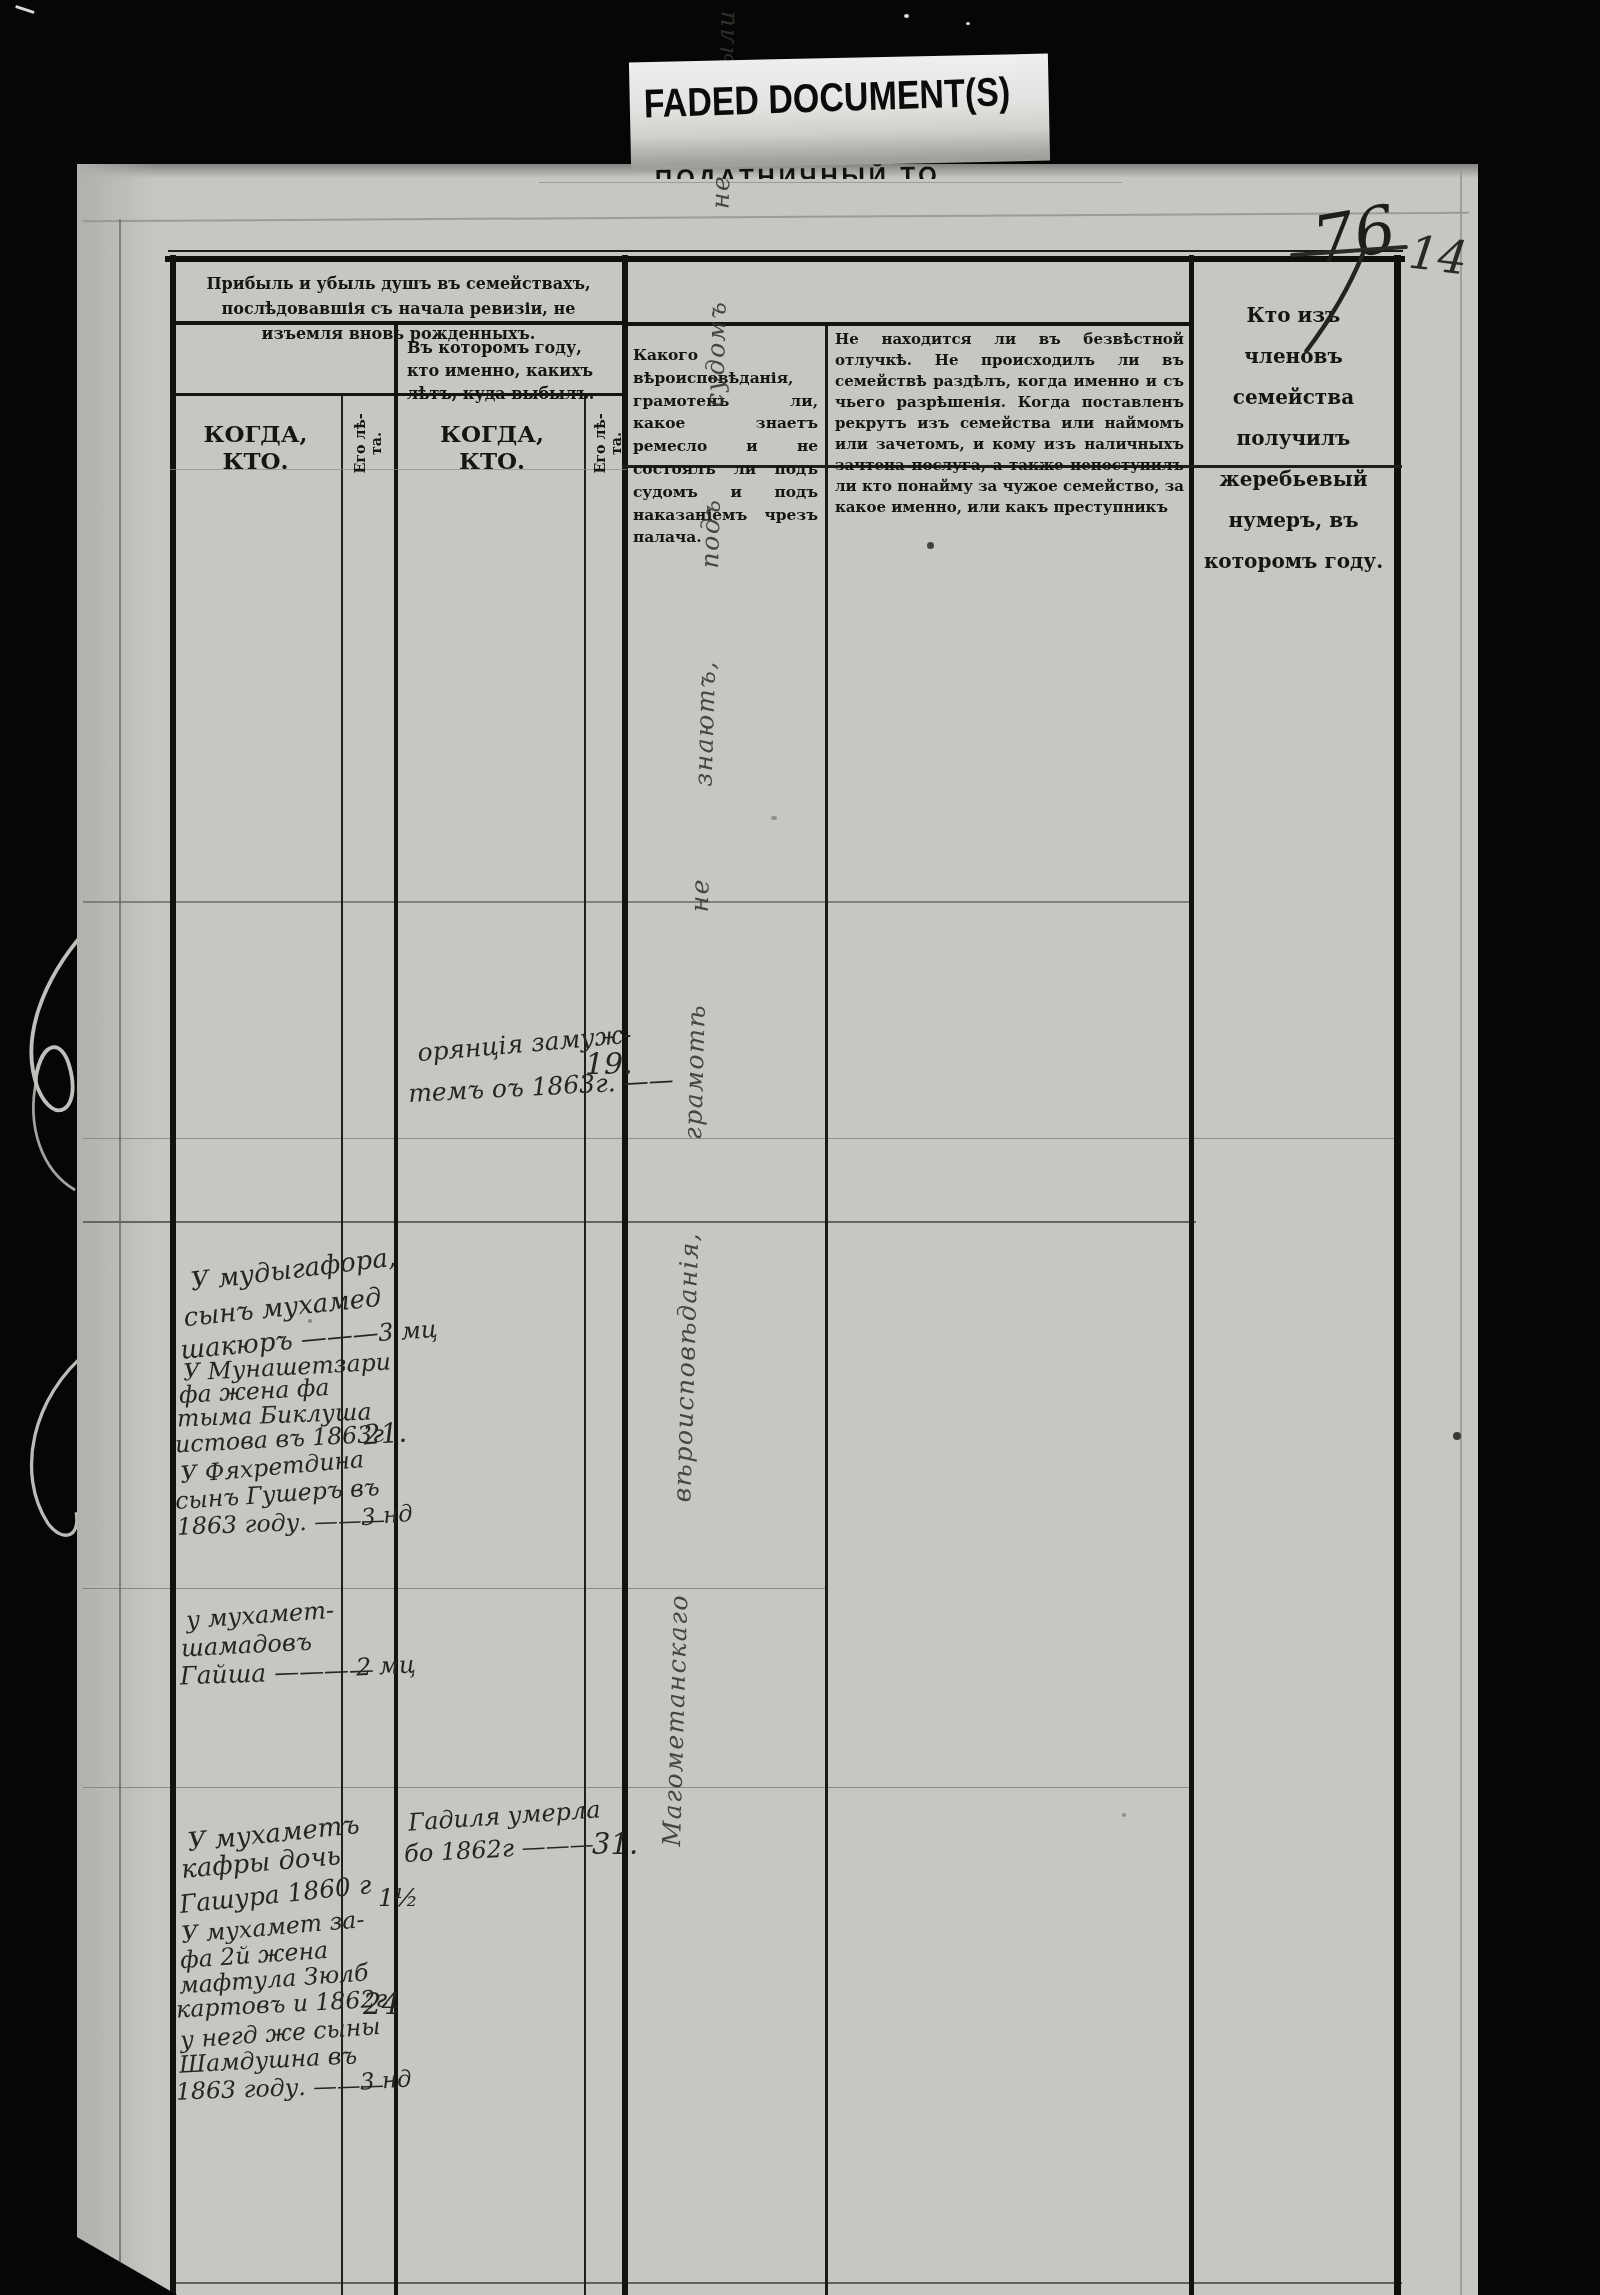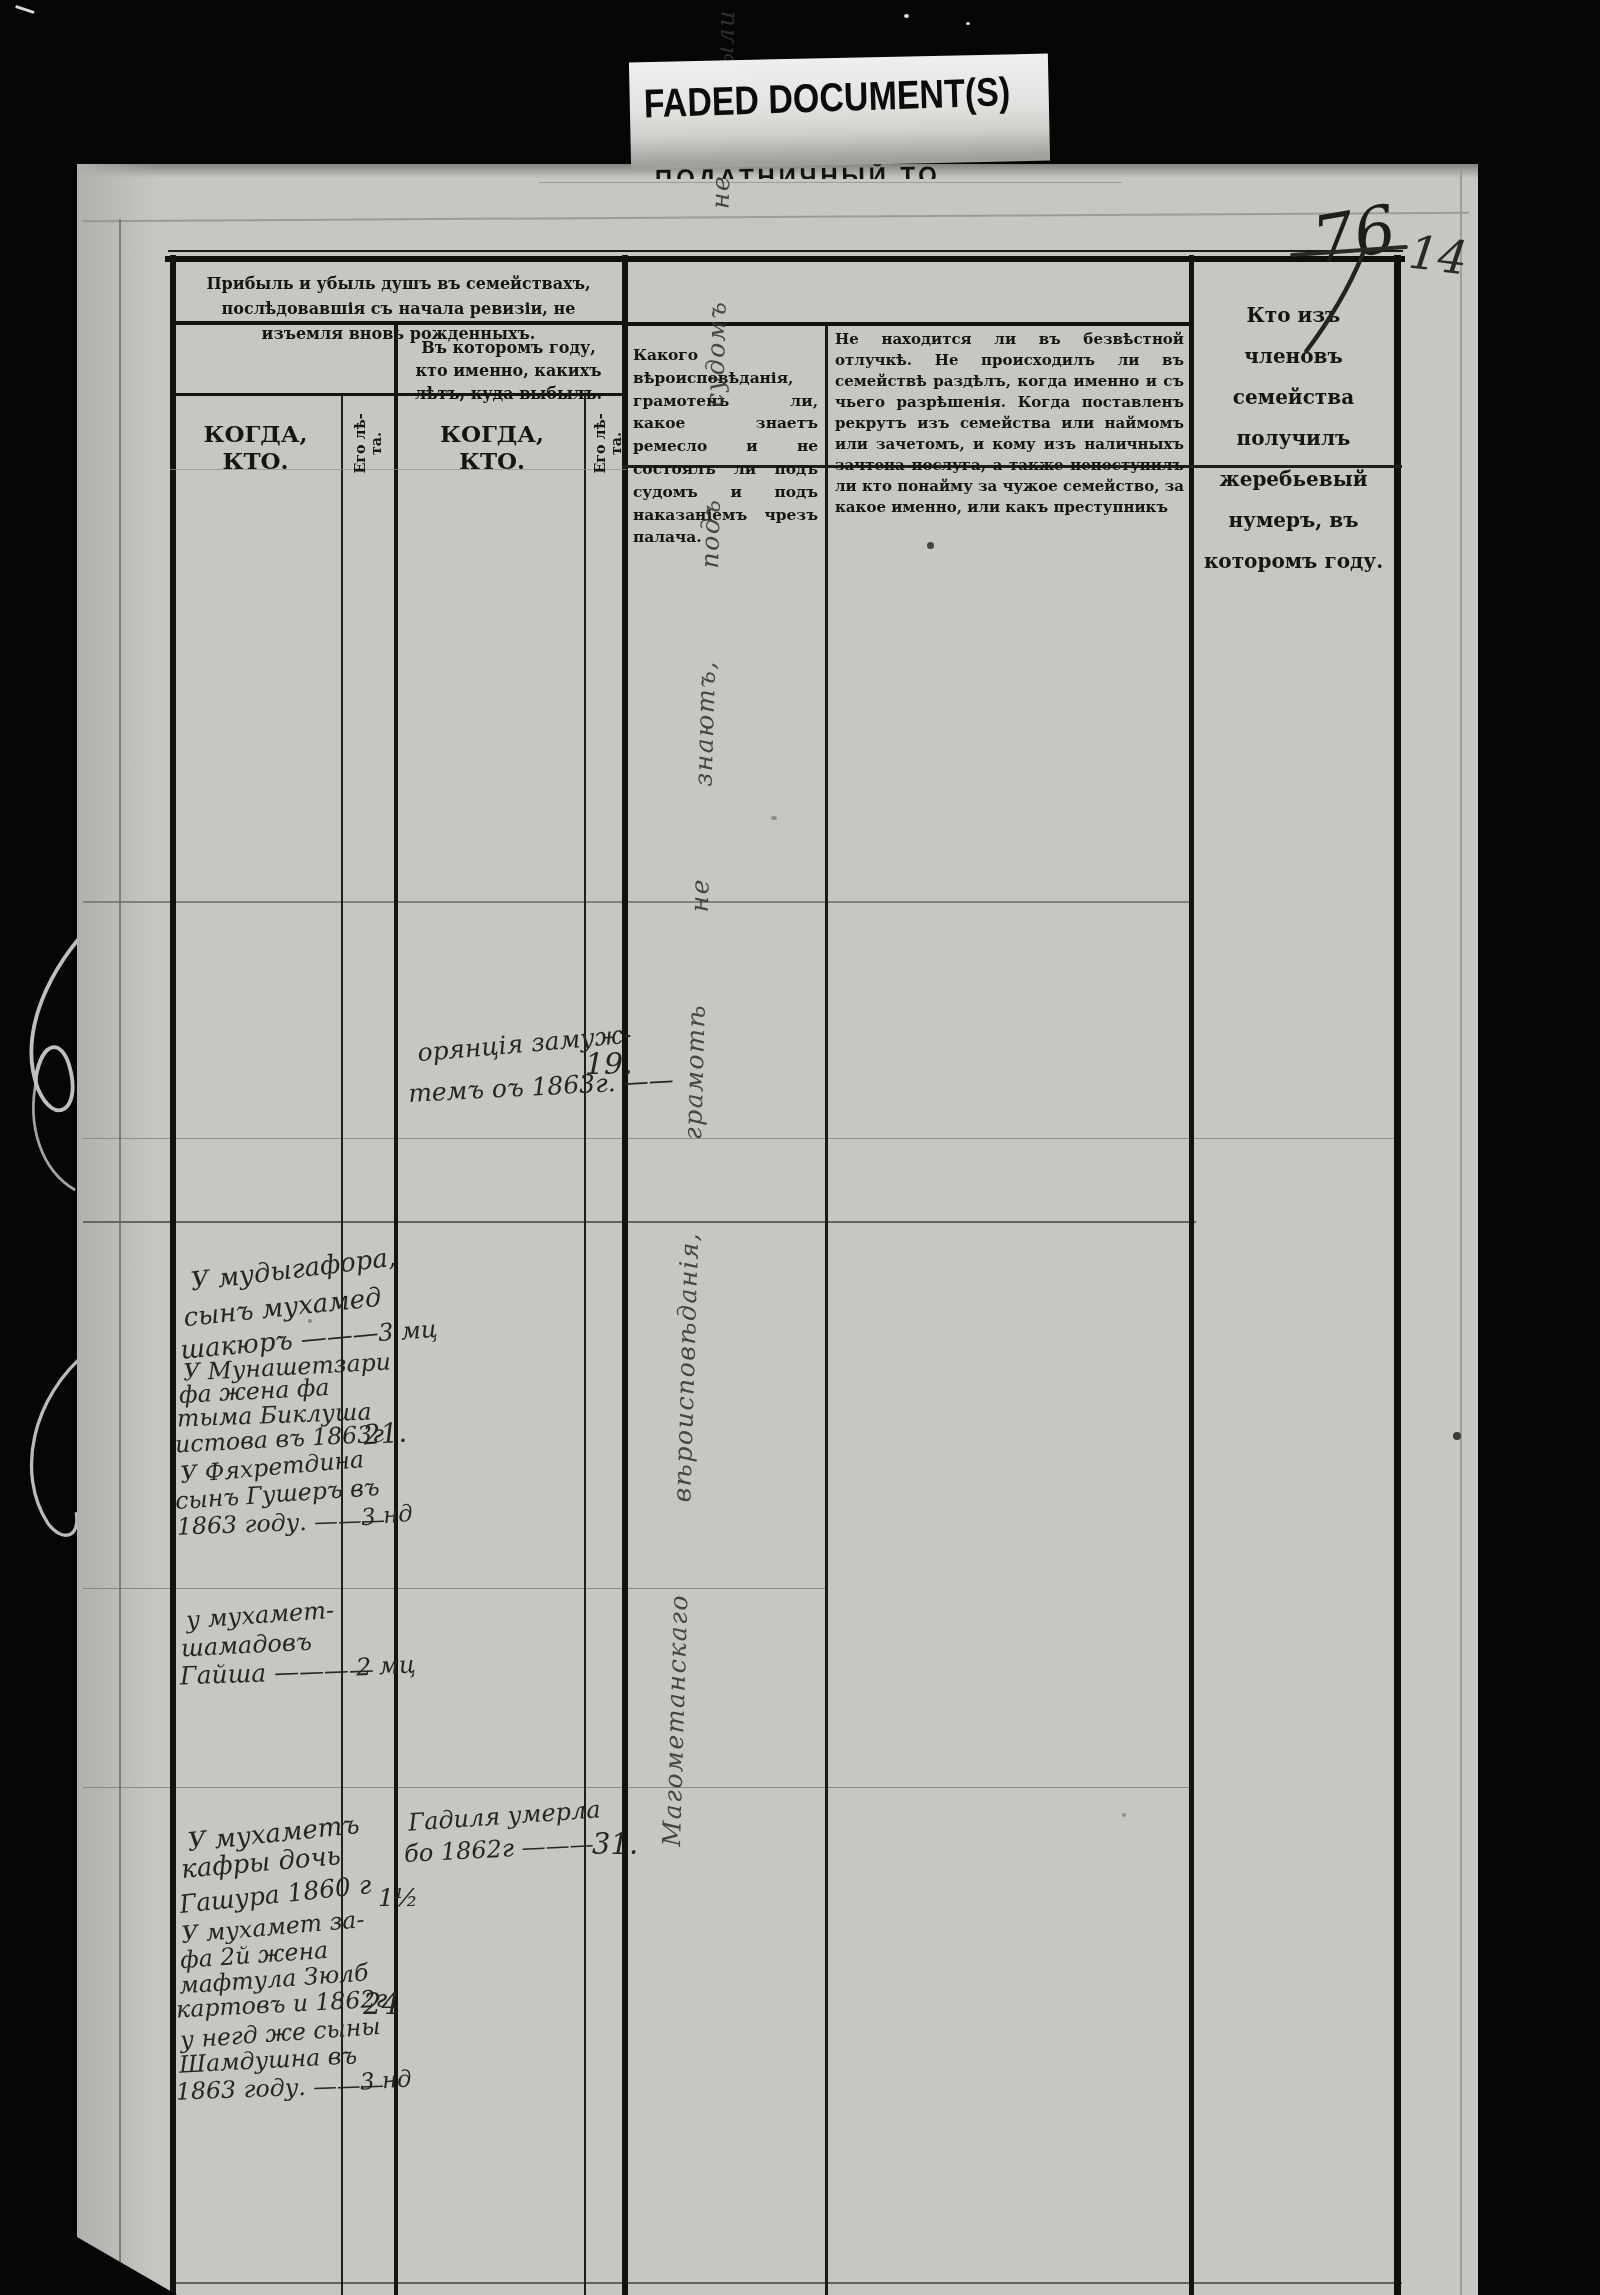--- a/index.html
+++ b/index.html
@@ -87,21 +87,21 @@
     <div class="gl" style="left:1112px;top:91px;width:5px;height:2041px;background:#121210;"></div>
     <div class="gl" style="left:1317px;top:91px;width:7.1px;height:2041px;background:#0f0f0b;"></div>
     <div class="gl" style="left:93px;top:157px;width:457px;height:3.8px;background:#121210;"></div>
     <div class="gl" style="left:545px;top:158px;width:572px;height:3.8px;background:#121210;"></div>
     <div class="gl" style="left:93px;top:229px;width:457px;height:3.3px;background:#141410;"></div>
     <div class="gl" style="left:545px;top:301px;width:780px;height:2.7px;background:#1e1e1a;"></div>
     <div class="gl" style="left:93px;top:305px;width:457px;height:1.1px;background:#8e8e88;opacity:.7;"></div>
 
     <div class="print" style="left:107px;top:108px;width:429px;font-size:16px;line-height:1.55;text-align:center;">Прибыль и убыль душъ въ семействахъ, послѣдовавшія съ начала ревизіи, не изъемля вновь рожденныхъ.</div>
     <div class="print" style="left:1126px;top:131px;width:181px;font-size:20px;line-height:2.05;text-align:center;">Кто изъ членовъ семейства получилъ жеребьевый нумеръ, въ которомъ году.</div>
-    <div class="print" style="left:330px;top:172px;width:203px;font-size:16px;line-height:1.45;text-align:center;">Въ которомъ году, кто именно, какихъ лѣтъ, куда выбылъ.</div>
+    <div class="print" style="left:330px;top:172px;width:203px;font-size:16px;line-height:1.45;">Въ которомъ году, кто именно, какихъ лѣтъ, куда выбылъ.</div>
     <div class="print" style="left:556px;top:180px;width:185px;font-size:15.4px;line-height:1.48;text-align:justify;">Какого вѣроисповѣданія, грамотенъ ли, какое знаетъ ремесло и не состоялъ ли подъ судомъ и подъ наказаніемъ чрезъ палача.</div>
     <div class="print" style="left:758px;top:165px;width:349px;font-size:15px;line-height:1.4;text-align:justify;">Не находится ли въ безвѣстной отлучкѣ. Не происходилъ ли въ семействѣ раздѣлъ, когда именно и съ чьего разрѣшенія. Когда поставленъ рекрутъ изъ семейства или наймомъ или зачетомъ, и кому изъ наличныхъ зачтена послуга, а также непоступилъ ли кто понайму за чужое семейство, за какое именно, или какъ преступникъ</div>
     <div class="print" style="left:99px;top:256px;width:159px;font-size:23px;text-align:center;">КОГДА, КТО.</div>
     <div class="print" style="left:327px;top:256px;width:176px;font-size:23px;text-align:center;">КОГДА, КТО.</div>
     <div class="agehdr" style="left:256px;top:263px;width:71px;">Его лѣ-та.</div>
     <div class="agehdr" style="left:496px;top:263px;width:71px;">Его лѣ-та.</div>
 
     <div class="speck" style="left:850px;top:378px;width:7.1px;height:7.1px;background:#44443e;"></div>
     <div class="speck" style="left:694px;top:652px;width:5.5px;height:4.4px;background:#8e8e86;"></div>
     <div class="speck" style="left:1376px;top:1268px;width:8.2px;height:8.2px;background:#3a3a34;"></div>

